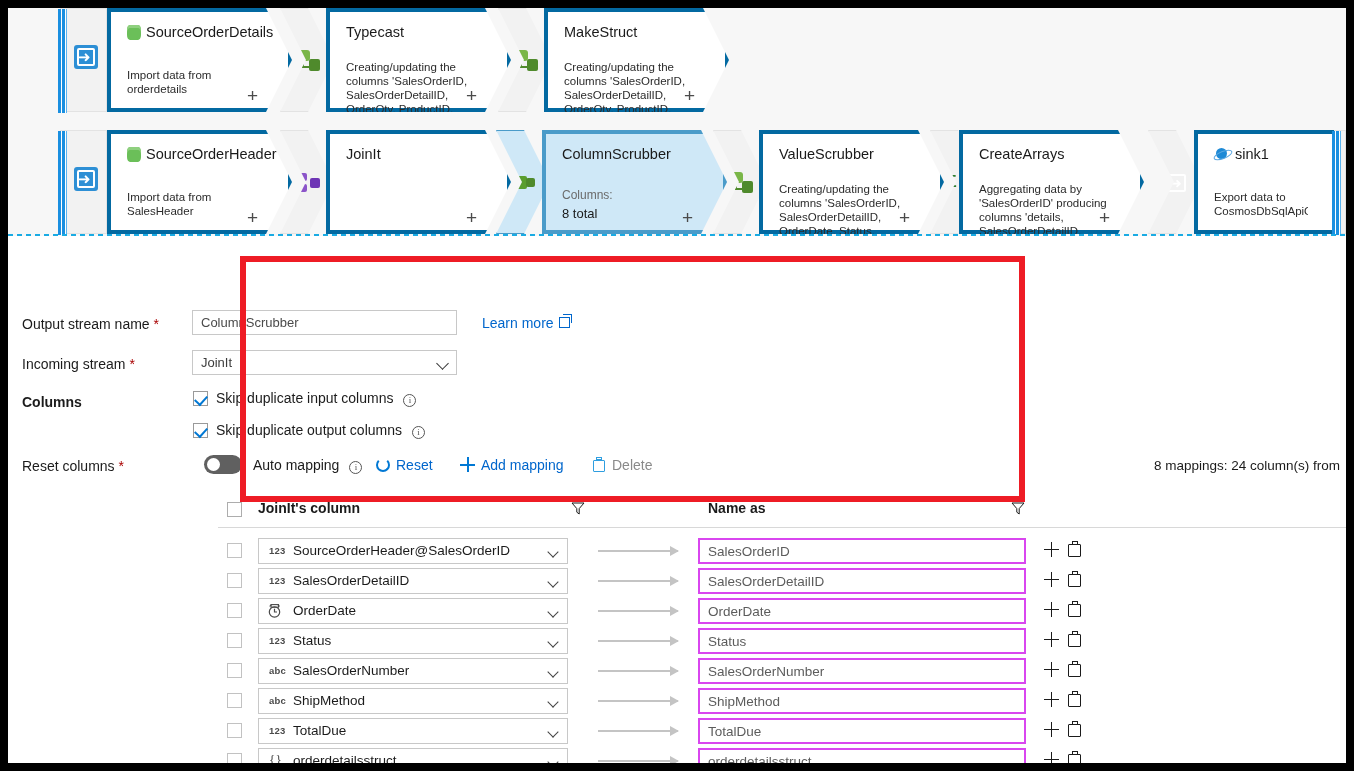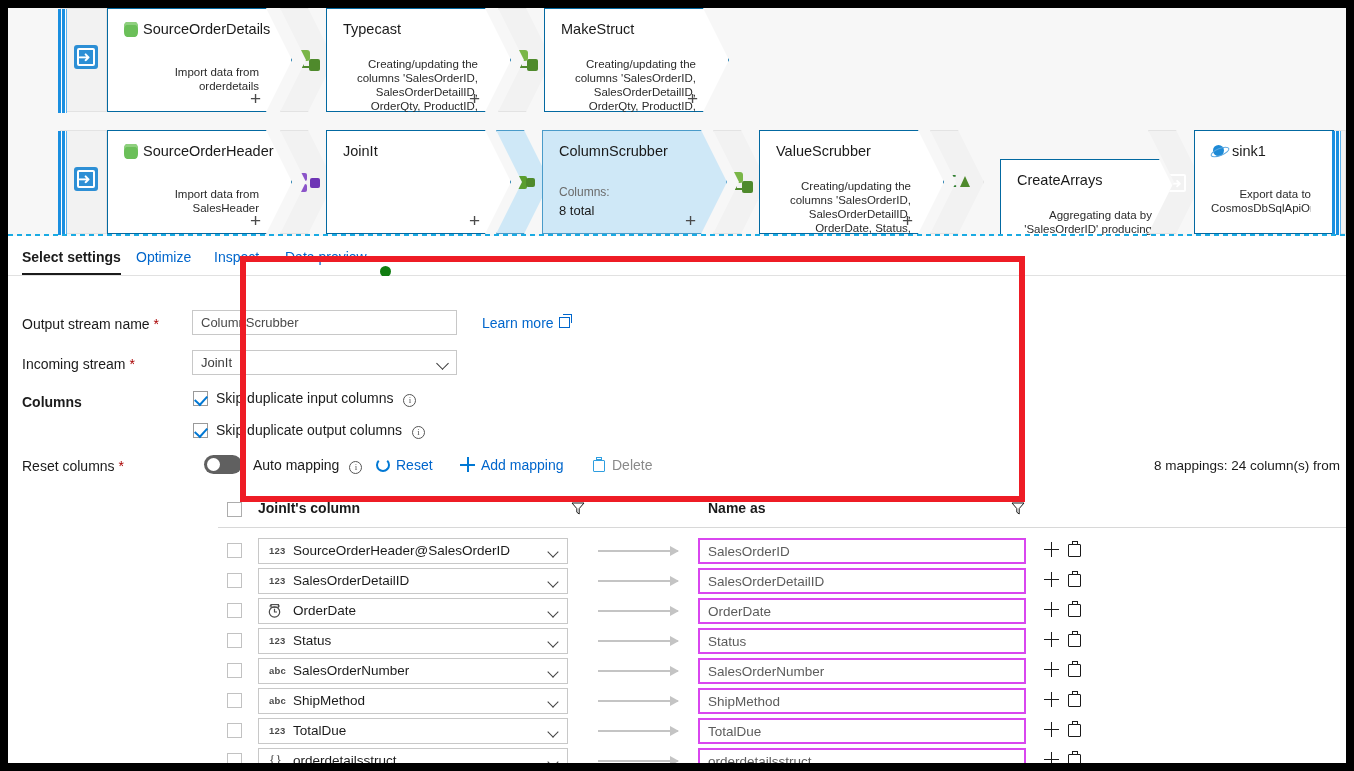--- a/index.html
+++ b/index.html
@@ -57,23 +57,22 @@
     content:"\279C"; position:absolute; left:4px; top:0px; color:#fff; font-size:15px; line-height:24px;
   }
   .srcbar .dbicon:before {
     content:""; position:absolute; left:3px; top:3px; width:18px; height:18px;
     border:2px solid #ffffff; border-radius:2px; box-sizing:border-box;
   }
 
   
   .node {
     position:absolute; height:104px; background:#ffffff;
-    border:1px solid #0369a1;
+    border:4px solid #0369a1;
     clip-path: polygon(0 0, calc(100% - 26px) 0, 100% 50%, calc(100% - 26px) 100%, 0 100%);
-    text-align: right;
   }
   .node.sel { background:#cfe8f7; border-color:#4a9bc9; }
   .node .ntitle {
     position:absolute; left:16px; top:12px; font-size:14.5px; color:#1a1a1a;
     white-space:nowrap;
   }
   .node .ndesc {
     position:absolute; left:16px; top:48px; right:32px; font-size:11.5px; color:#2b2b2b;
     line-height:14px; overflow:hidden; max-height:58px;
   }
@@ -369,21 +368,21 @@
         <div class="ntitle">ValueScrubber</div>
         <div class="ndesc">Creating/updating the columns 'SalesOrderID, SalesOrderDetailID, OrderDate, Status, SalesOrderNumber,</div>
         <div class="plus">+</div>
       </div>
 
       <div class="conn" style="left:922px;">
         <div class="line"></div>
         <div class="tfico ic-agg">Σ<span class="tri"></span></div>
       </div>
 
-      <div class="node" style="left:992px; width:185px;margin-top:29px;">
+      <div class="node" style="left:951px; width:185px;">
         <div class="ntitle">CreateArrays</div>
         <div class="ndesc">Aggregating data by 'SalesOrderID' producing columns 'details, SalesOrderDetailID, OrderDate,</div>
         <div class="plus">+</div>
       </div>
 
       <div class="conn" style="left:1140px;">
         <div class="line"></div>
         <div class="tfico" style="top:40px;"><span class="ic-sink"></span></div>
       </div>
 
@@ -393,30 +392,20 @@
       </div>
 
       <div class="srcbar" style="left:1326px; width:12px;">
         <div class="blues"></div>
       </div>
     </div>
 
     <div class="dashed-bottom"></div>
   </div>
 
-  <div id="tabbar">
-    <div class="tab active" style="left:14px;">Select settings</div>
-    <div class="tab" style="left:128px;">Optimize</div>
-    <div class="tab" style="left:206px;">Inspect</div>
-    <div class="tab" style="left:277px;">Data preview</div>
-    <div class="greendot"></div>
-    <div class="tabsplit">
-          <i></i>
-        </div>
-  </div>
 
   <div id="form">
 
     <div class="flabel" style="left:14px; top:40px;">
       <span>Output stream name</span> <span class="req">*</span>
     </div>
     <div class="txtbox" style="left:184px; top:34px; width:265px;">ColumnScrubber</div>
     <div class="learnmore" style="left:474px; top:39px;">
       <span>Learn more</span><span class="extlink"></span>
     </div>

